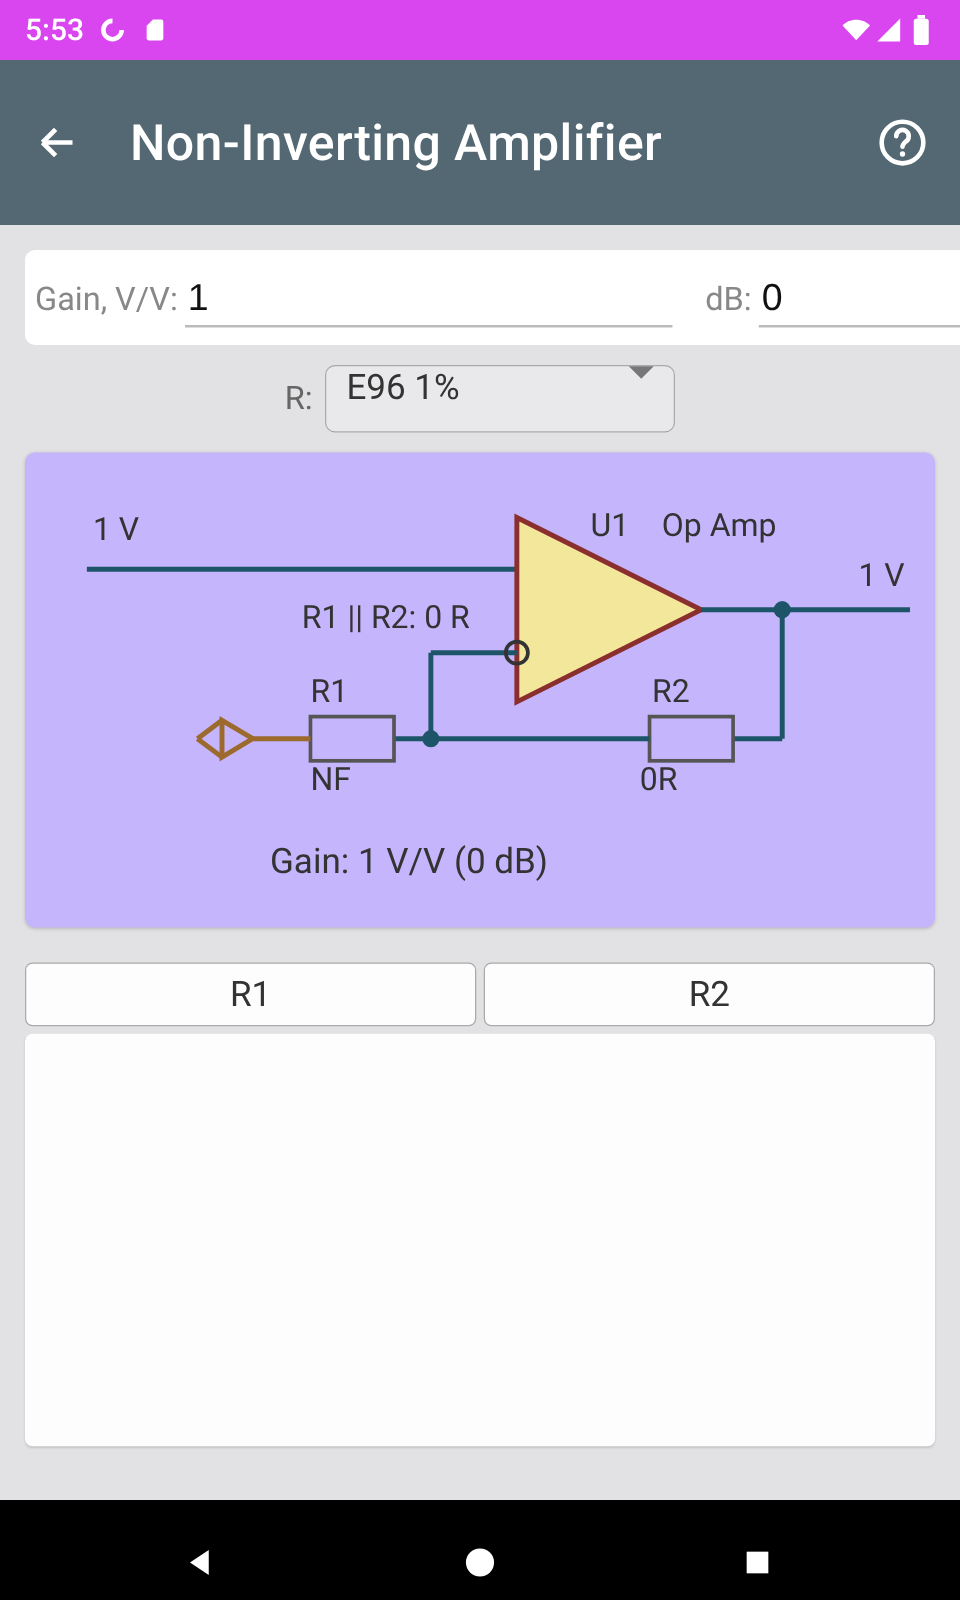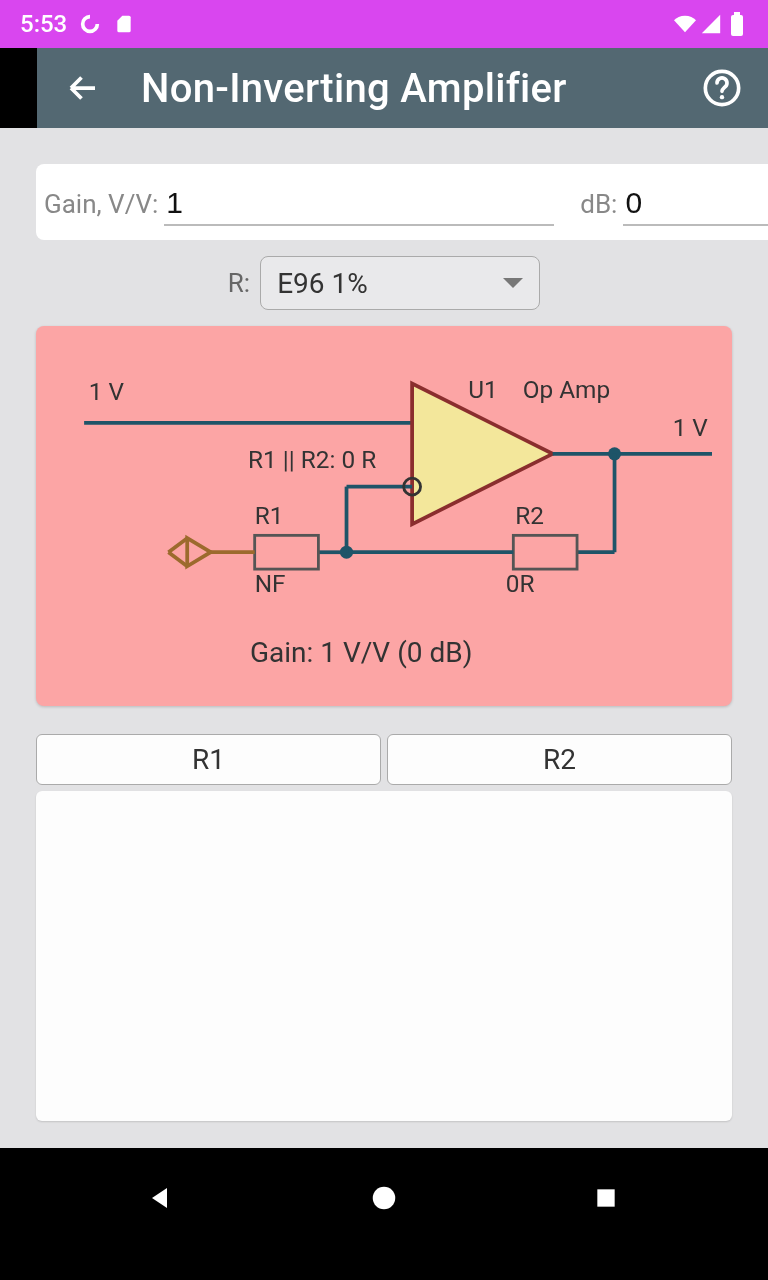--- a/index.html
+++ b/index.html
@@ -19,27 +19,26 @@
     align-items: center;
     padding: 0 20px;
     font-size: 24px;
     font-weight: 500;
   }
   .status-left { display: flex; gap: 12px; align-items: center; }
   .status-right { display: flex; gap: 4px; align-items: center; }
   .status-icon { width: 22px; height: 22px; display: inline-flex; align-items: center; justify-content: center; }
 
   .app-bar {
-    height: 80px;
+    height: 132px;
     background: #536872;
     color: #fff;
     display: flex;
     align-items: center;
     padding: 0 18px;
-    margin-left: 37px;
   }
   .back-btn {
     width: 56px; height: 56px;
     display: flex; align-items: center; justify-content: center;
     cursor: pointer;
   }
   .app-title {
     flex: 1;
     font-size: 40px;
     font-weight: 500;
@@ -48,21 +47,21 @@
   }
   .help-btn {
     width: 56px; height: 56px;
     display: flex; align-items: center; justify-content: center;
     cursor: pointer;
   }
 
   .content {
     height: calc(1280px - 48px - 112px - 100px);
     background: #e2e2e4;
-    padding: 36px;
+    padding: 20px;
     overflow: hidden;
   }
 
   .input-row {
     display: flex;
     gap: 20px;
     align-items: stretch;
   }
   .input-card {
     flex: 1;
@@ -107,57 +106,55 @@
     color: #666;
     font-size: 26px;
   }
   .dropdown {
     width: 280px;
     height: 54px;
     background: #e9e9eb;
     border: 1.5px solid #aaa;
     border-radius: 8px;
     display: flex;
-    align-items: center;
     padding: 0 16px;
     cursor: pointer;
     position: relative;
     gap: 44px;
   }
   .dropdown-text {
     flex: 1;
     font-size: 28px;
     color: #333;
   }
   .dropdown-caret {
     width: 0; height: 0;
     border-left: 10px solid transparent;
     border-right: 10px solid transparent;
     border-top: 10px solid #777;
   }
 
   .schematic-card {
-    background: #fca5a5;
+    background: #c4b5fd;
     border-radius: 8px;
     height: 380px;
     padding: 20px;
     position: relative;
     box-shadow: 0 1px 3px rgba(0,0,0,0.18);
   }
   .schematic-svg {
     width: 100%;
     height: 300px;
   }
   .schematic-gain {
     position: absolute;
     left: 196px;
     top: 310px;
     font-size: 28px;
     color: #333;
-    margin-left: 18px;
   }
 
   .table-header {
     display: flex;
     gap: 6px;
     margin-top: 28px;
   }
   .th-cell {
     flex: 1;
     background: #fdfdfd;

